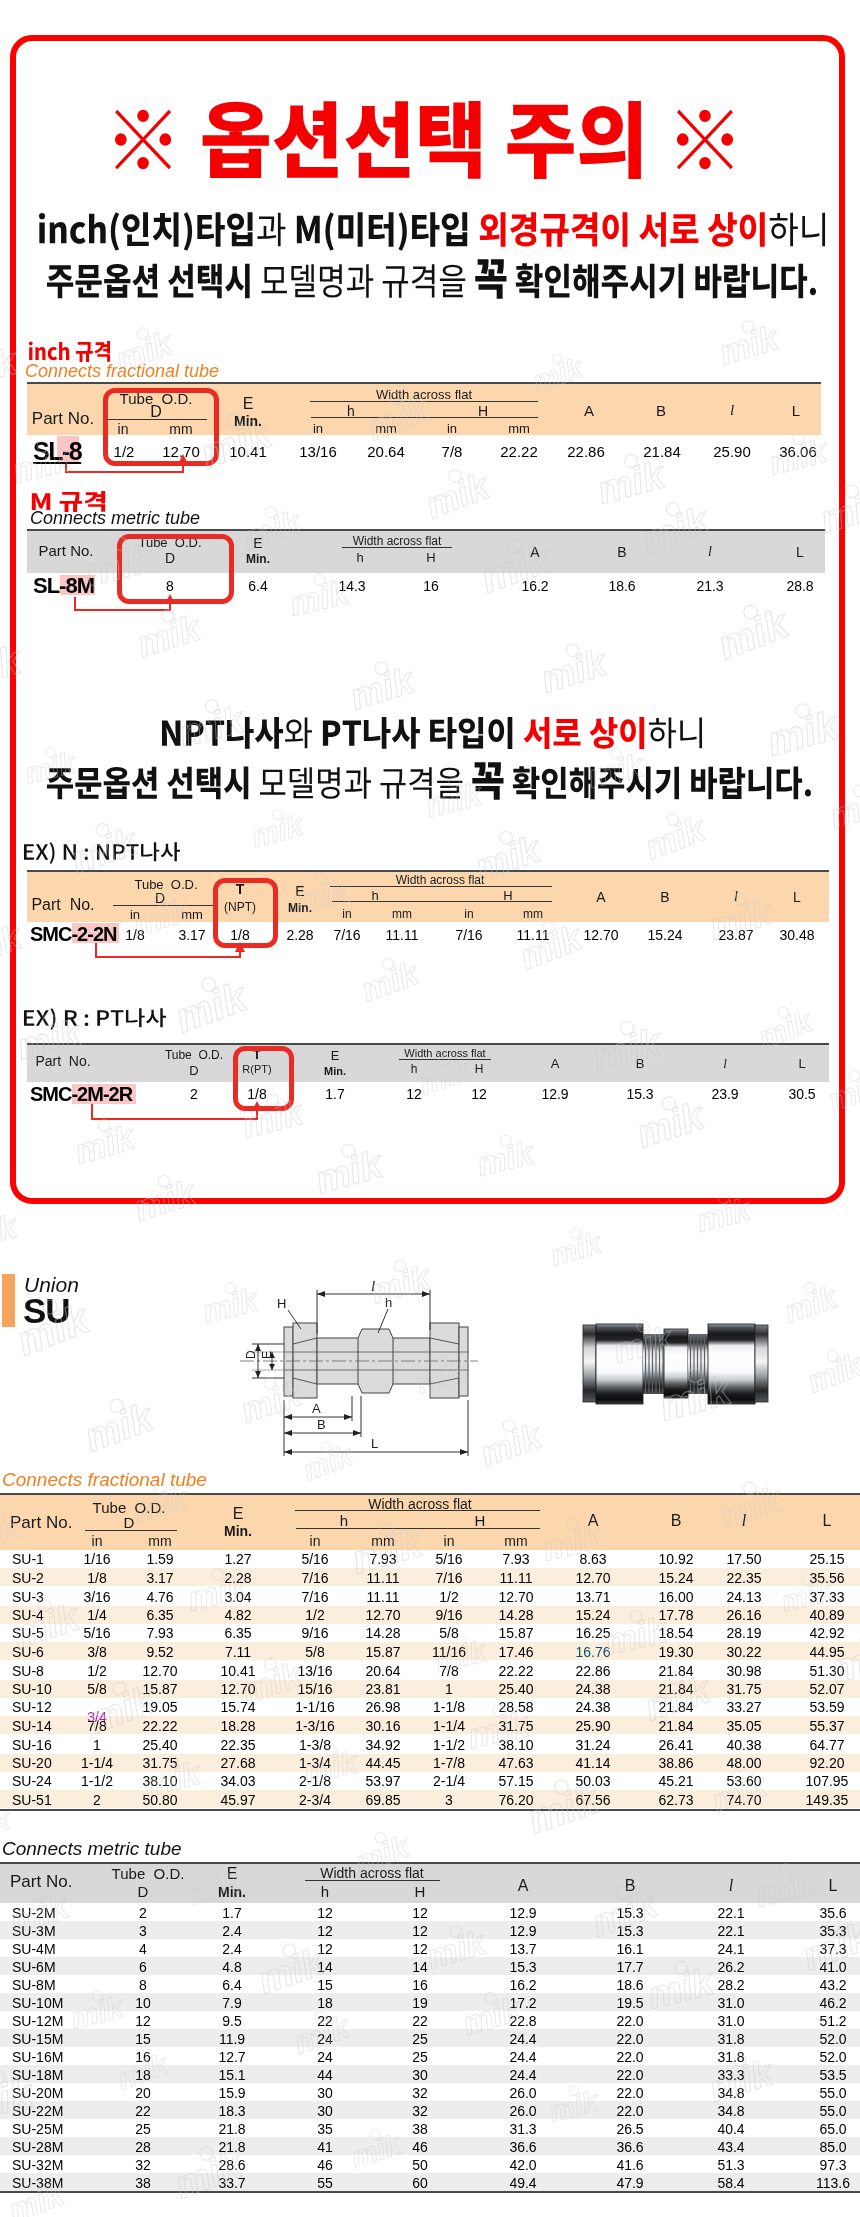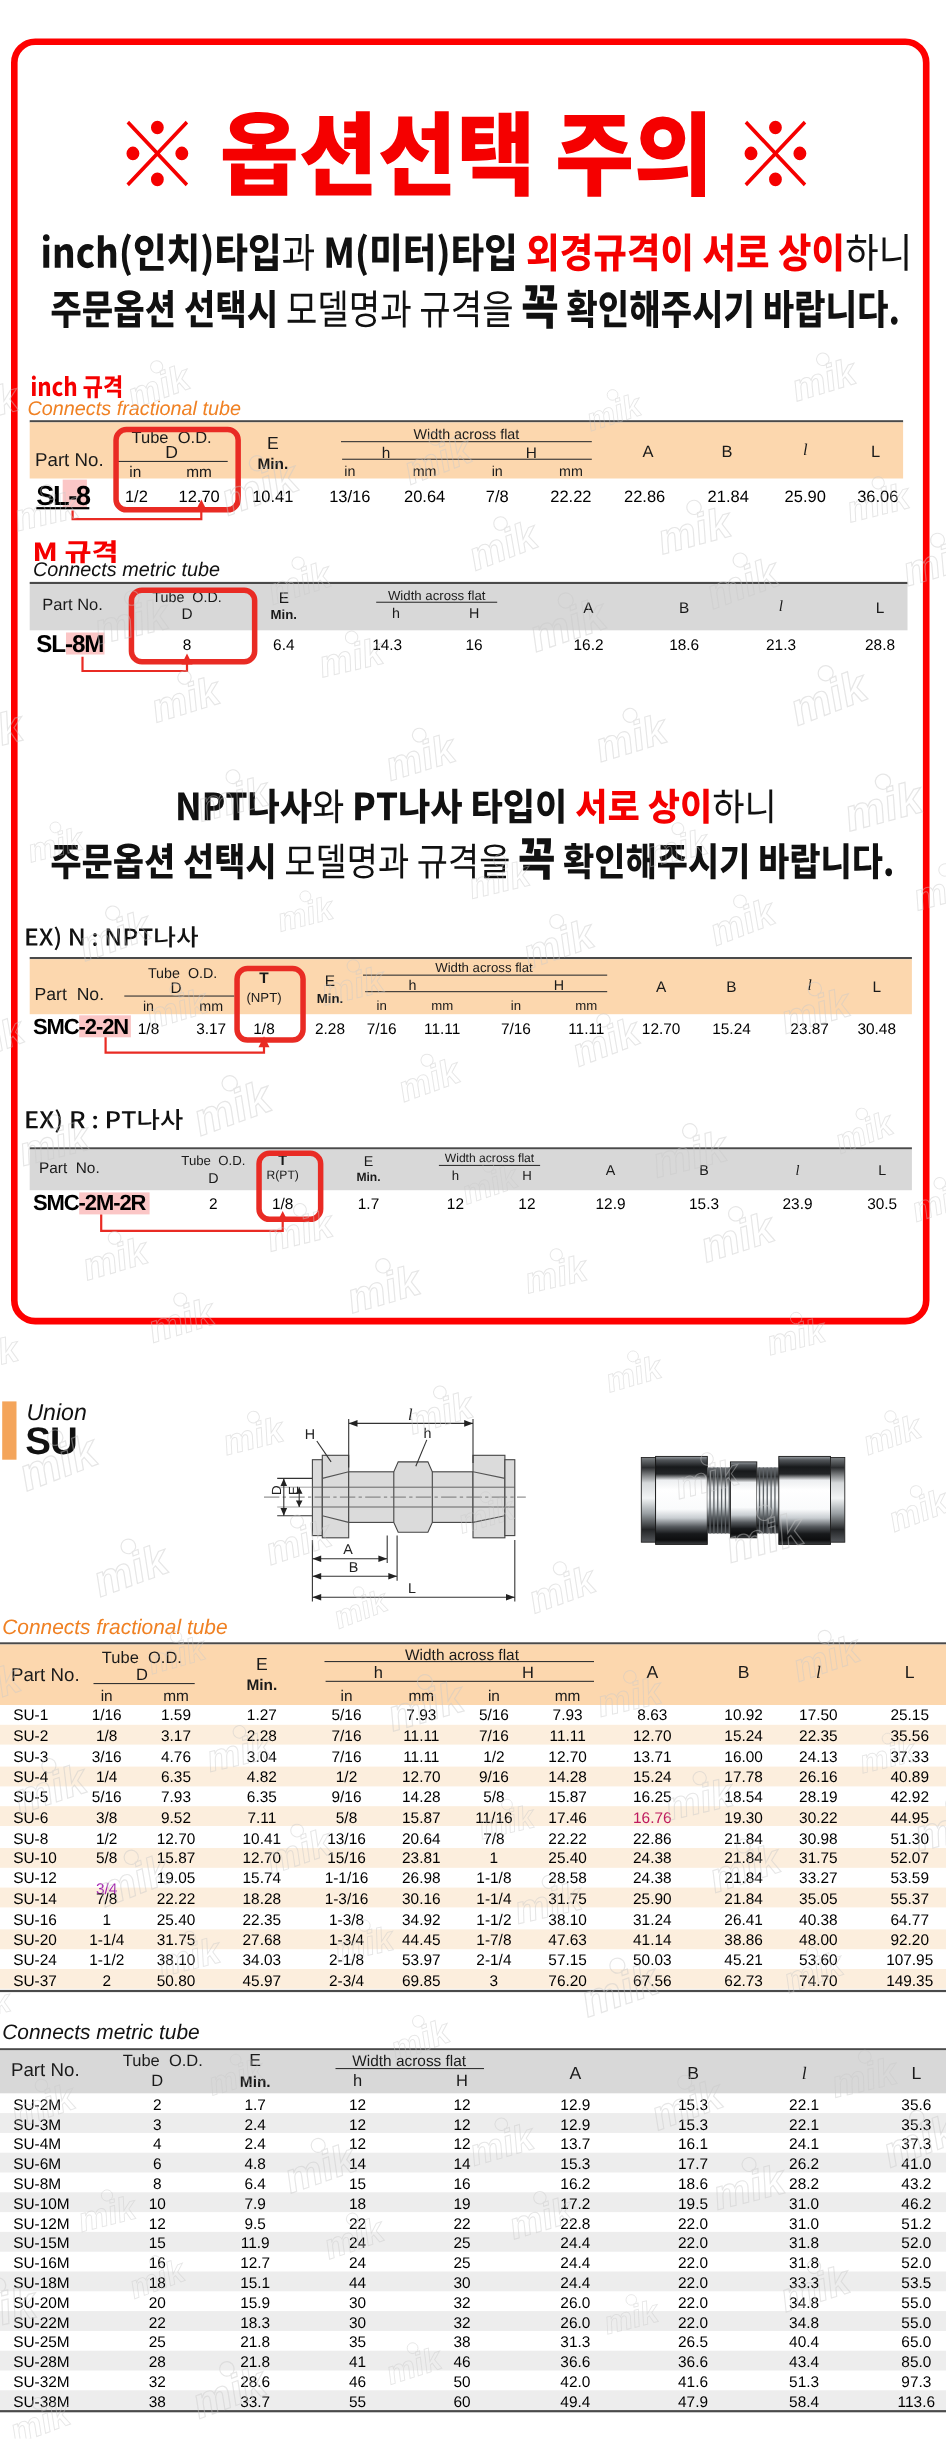--- a/index.html
+++ b/index.html
@@ -472,21 +472,21 @@
 <div style="position:absolute;left:827px;top:1626px;font:14px 'Liberation Sans',sans-serif;color:#000;white-space:nowrap;line-height:1;transform:translateX(-50%);">42.92</div>
 
 <div style="position:absolute;left:12px;top:1645px;font:14px 'Liberation Sans',sans-serif;color:#000;white-space:nowrap;line-height:1;">SU-6</div>
 <div style="position:absolute;left:97px;top:1645px;font:14px 'Liberation Sans',sans-serif;color:#000;white-space:nowrap;line-height:1;transform:translateX(-50%);">3/8</div>
 <div style="position:absolute;left:160px;top:1645px;font:14px 'Liberation Sans',sans-serif;color:#000;white-space:nowrap;line-height:1;transform:translateX(-50%);">9.52</div>
 <div style="position:absolute;left:238px;top:1645px;font:14px 'Liberation Sans',sans-serif;color:#000;white-space:nowrap;line-height:1;transform:translateX(-50%);">7.11</div>
 <div style="position:absolute;left:315px;top:1645px;font:14px 'Liberation Sans',sans-serif;color:#000;white-space:nowrap;line-height:1;transform:translateX(-50%);">5/8</div>
 <div style="position:absolute;left:383px;top:1645px;font:14px 'Liberation Sans',sans-serif;color:#000;white-space:nowrap;line-height:1;transform:translateX(-50%);">15.87</div>
 <div style="position:absolute;left:449px;top:1645px;font:14px 'Liberation Sans',sans-serif;color:#000;white-space:nowrap;line-height:1;transform:translateX(-50%);">11/16</div>
 <div style="position:absolute;left:516px;top:1645px;font:14px 'Liberation Sans',sans-serif;color:#000;white-space:nowrap;line-height:1;transform:translateX(-50%);">17.46</div>
-<div style="position:absolute;left:593px;top:1645px;font:14px 'Liberation Sans',sans-serif;color:#be185d;white-space:nowrap;line-height:1;transform:translateX(-50%);text-align:center;">16.76</div>
+<div style="position:absolute;left:593px;top:1645px;font:14px 'Liberation Sans',sans-serif;color:#0c4a6e;white-space:nowrap;line-height:1;transform:translateX(-50%);text-align:center;">16.76</div>
 <div style="position:absolute;left:676px;top:1645px;font:14px 'Liberation Sans',sans-serif;color:#000;white-space:nowrap;line-height:1;transform:translateX(-50%);">19.30</div>
 <div style="position:absolute;left:744px;top:1645px;font:14px 'Liberation Sans',sans-serif;color:#000;white-space:nowrap;line-height:1;transform:translateX(-50%);">30.22</div>
 <div style="position:absolute;left:827px;top:1645px;font:14px 'Liberation Sans',sans-serif;color:#000;white-space:nowrap;line-height:1;transform:translateX(-50%);">44.95</div>
 
 <div style="position:absolute;left:12px;top:1664px;font:14px 'Liberation Sans',sans-serif;color:#000;white-space:nowrap;line-height:1;">SU-8</div>
 <div style="position:absolute;left:97px;top:1664px;font:14px 'Liberation Sans',sans-serif;color:#000;white-space:nowrap;line-height:1;transform:translateX(-50%);">1/2</div>
 <div style="position:absolute;left:160px;top:1664px;font:14px 'Liberation Sans',sans-serif;color:#000;white-space:nowrap;line-height:1;transform:translateX(-50%);">12.70</div>
 <div style="position:absolute;left:238px;top:1664px;font:14px 'Liberation Sans',sans-serif;color:#000;white-space:nowrap;line-height:1;transform:translateX(-50%);">10.41</div>
 <div style="position:absolute;left:315px;top:1664px;font:14px 'Liberation Sans',sans-serif;color:#000;white-space:nowrap;line-height:1;transform:translateX(-50%);">13/16</div>
 <div style="position:absolute;left:383px;top:1664px;font:14px 'Liberation Sans',sans-serif;color:#000;white-space:nowrap;line-height:1;transform:translateX(-50%);">20.64</div>
@@ -568,21 +568,21 @@
 <div style="position:absolute;left:238px;top:1774px;font:14px 'Liberation Sans',sans-serif;color:#000;white-space:nowrap;line-height:1;transform:translateX(-50%);">34.03</div>
 <div style="position:absolute;left:315px;top:1774px;font:14px 'Liberation Sans',sans-serif;color:#000;white-space:nowrap;line-height:1;transform:translateX(-50%);">2-1/8</div>
 <div style="position:absolute;left:383px;top:1774px;font:14px 'Liberation Sans',sans-serif;color:#000;white-space:nowrap;line-height:1;transform:translateX(-50%);">53.97</div>
 <div style="position:absolute;left:449px;top:1774px;font:14px 'Liberation Sans',sans-serif;color:#000;white-space:nowrap;line-height:1;transform:translateX(-50%);">2-1/4</div>
 <div style="position:absolute;left:516px;top:1774px;font:14px 'Liberation Sans',sans-serif;color:#000;white-space:nowrap;line-height:1;transform:translateX(-50%);">57.15</div>
 <div style="position:absolute;left:593px;top:1774px;font:14px 'Liberation Sans',sans-serif;color:#000;white-space:nowrap;line-height:1;transform:translateX(-50%);">50.03</div>
 <div style="position:absolute;left:676px;top:1774px;font:14px 'Liberation Sans',sans-serif;color:#000;white-space:nowrap;line-height:1;transform:translateX(-50%);">45.21</div>
 <div style="position:absolute;left:744px;top:1774px;font:14px 'Liberation Sans',sans-serif;color:#000;white-space:nowrap;line-height:1;transform:translateX(-50%);">53.60</div>
 <div style="position:absolute;left:827px;top:1774px;font:14px 'Liberation Sans',sans-serif;color:#000;white-space:nowrap;line-height:1;transform:translateX(-50%);">107.95</div>
 
-<div style="position:absolute;left:12px;top:1793px;font:14px 'Liberation Sans',sans-serif;color:#000;white-space:nowrap;line-height:1;">SU-37</div>
+<div style="position:absolute;left:12px;top:1793px;font:14px 'Liberation Sans',sans-serif;color:#000;white-space:nowrap;line-height:1;">SU-51</div>
 <div style="position:absolute;left:97px;top:1793px;font:14px 'Liberation Sans',sans-serif;color:#000;white-space:nowrap;line-height:1;transform:translateX(-50%);">2</div>
 <div style="position:absolute;left:160px;top:1793px;font:14px 'Liberation Sans',sans-serif;color:#000;white-space:nowrap;line-height:1;transform:translateX(-50%);">50.80</div>
 <div style="position:absolute;left:238px;top:1793px;font:14px 'Liberation Sans',sans-serif;color:#000;white-space:nowrap;line-height:1;transform:translateX(-50%);">45.97</div>
 <div style="position:absolute;left:315px;top:1793px;font:14px 'Liberation Sans',sans-serif;color:#000;white-space:nowrap;line-height:1;transform:translateX(-50%);">2-3/4</div>
 <div style="position:absolute;left:383px;top:1793px;font:14px 'Liberation Sans',sans-serif;color:#000;white-space:nowrap;line-height:1;transform:translateX(-50%);">69.85</div>
 <div style="position:absolute;left:449px;top:1793px;font:14px 'Liberation Sans',sans-serif;color:#000;white-space:nowrap;line-height:1;transform:translateX(-50%);">3</div>
 <div style="position:absolute;left:516px;top:1793px;font:14px 'Liberation Sans',sans-serif;color:#000;white-space:nowrap;line-height:1;transform:translateX(-50%);">76.20</div>
 <div style="position:absolute;left:593px;top:1793px;font:14px 'Liberation Sans',sans-serif;color:#000;white-space:nowrap;line-height:1;transform:translateX(-50%);">67.56</div>
 <div style="position:absolute;left:676px;top:1793px;font:14px 'Liberation Sans',sans-serif;color:#000;white-space:nowrap;line-height:1;transform:translateX(-50%);">62.73</div>
 <div style="position:absolute;left:744px;top:1793px;font:14px 'Liberation Sans',sans-serif;color:#000;white-space:nowrap;line-height:1;transform:translateX(-50%);">74.70</div>

